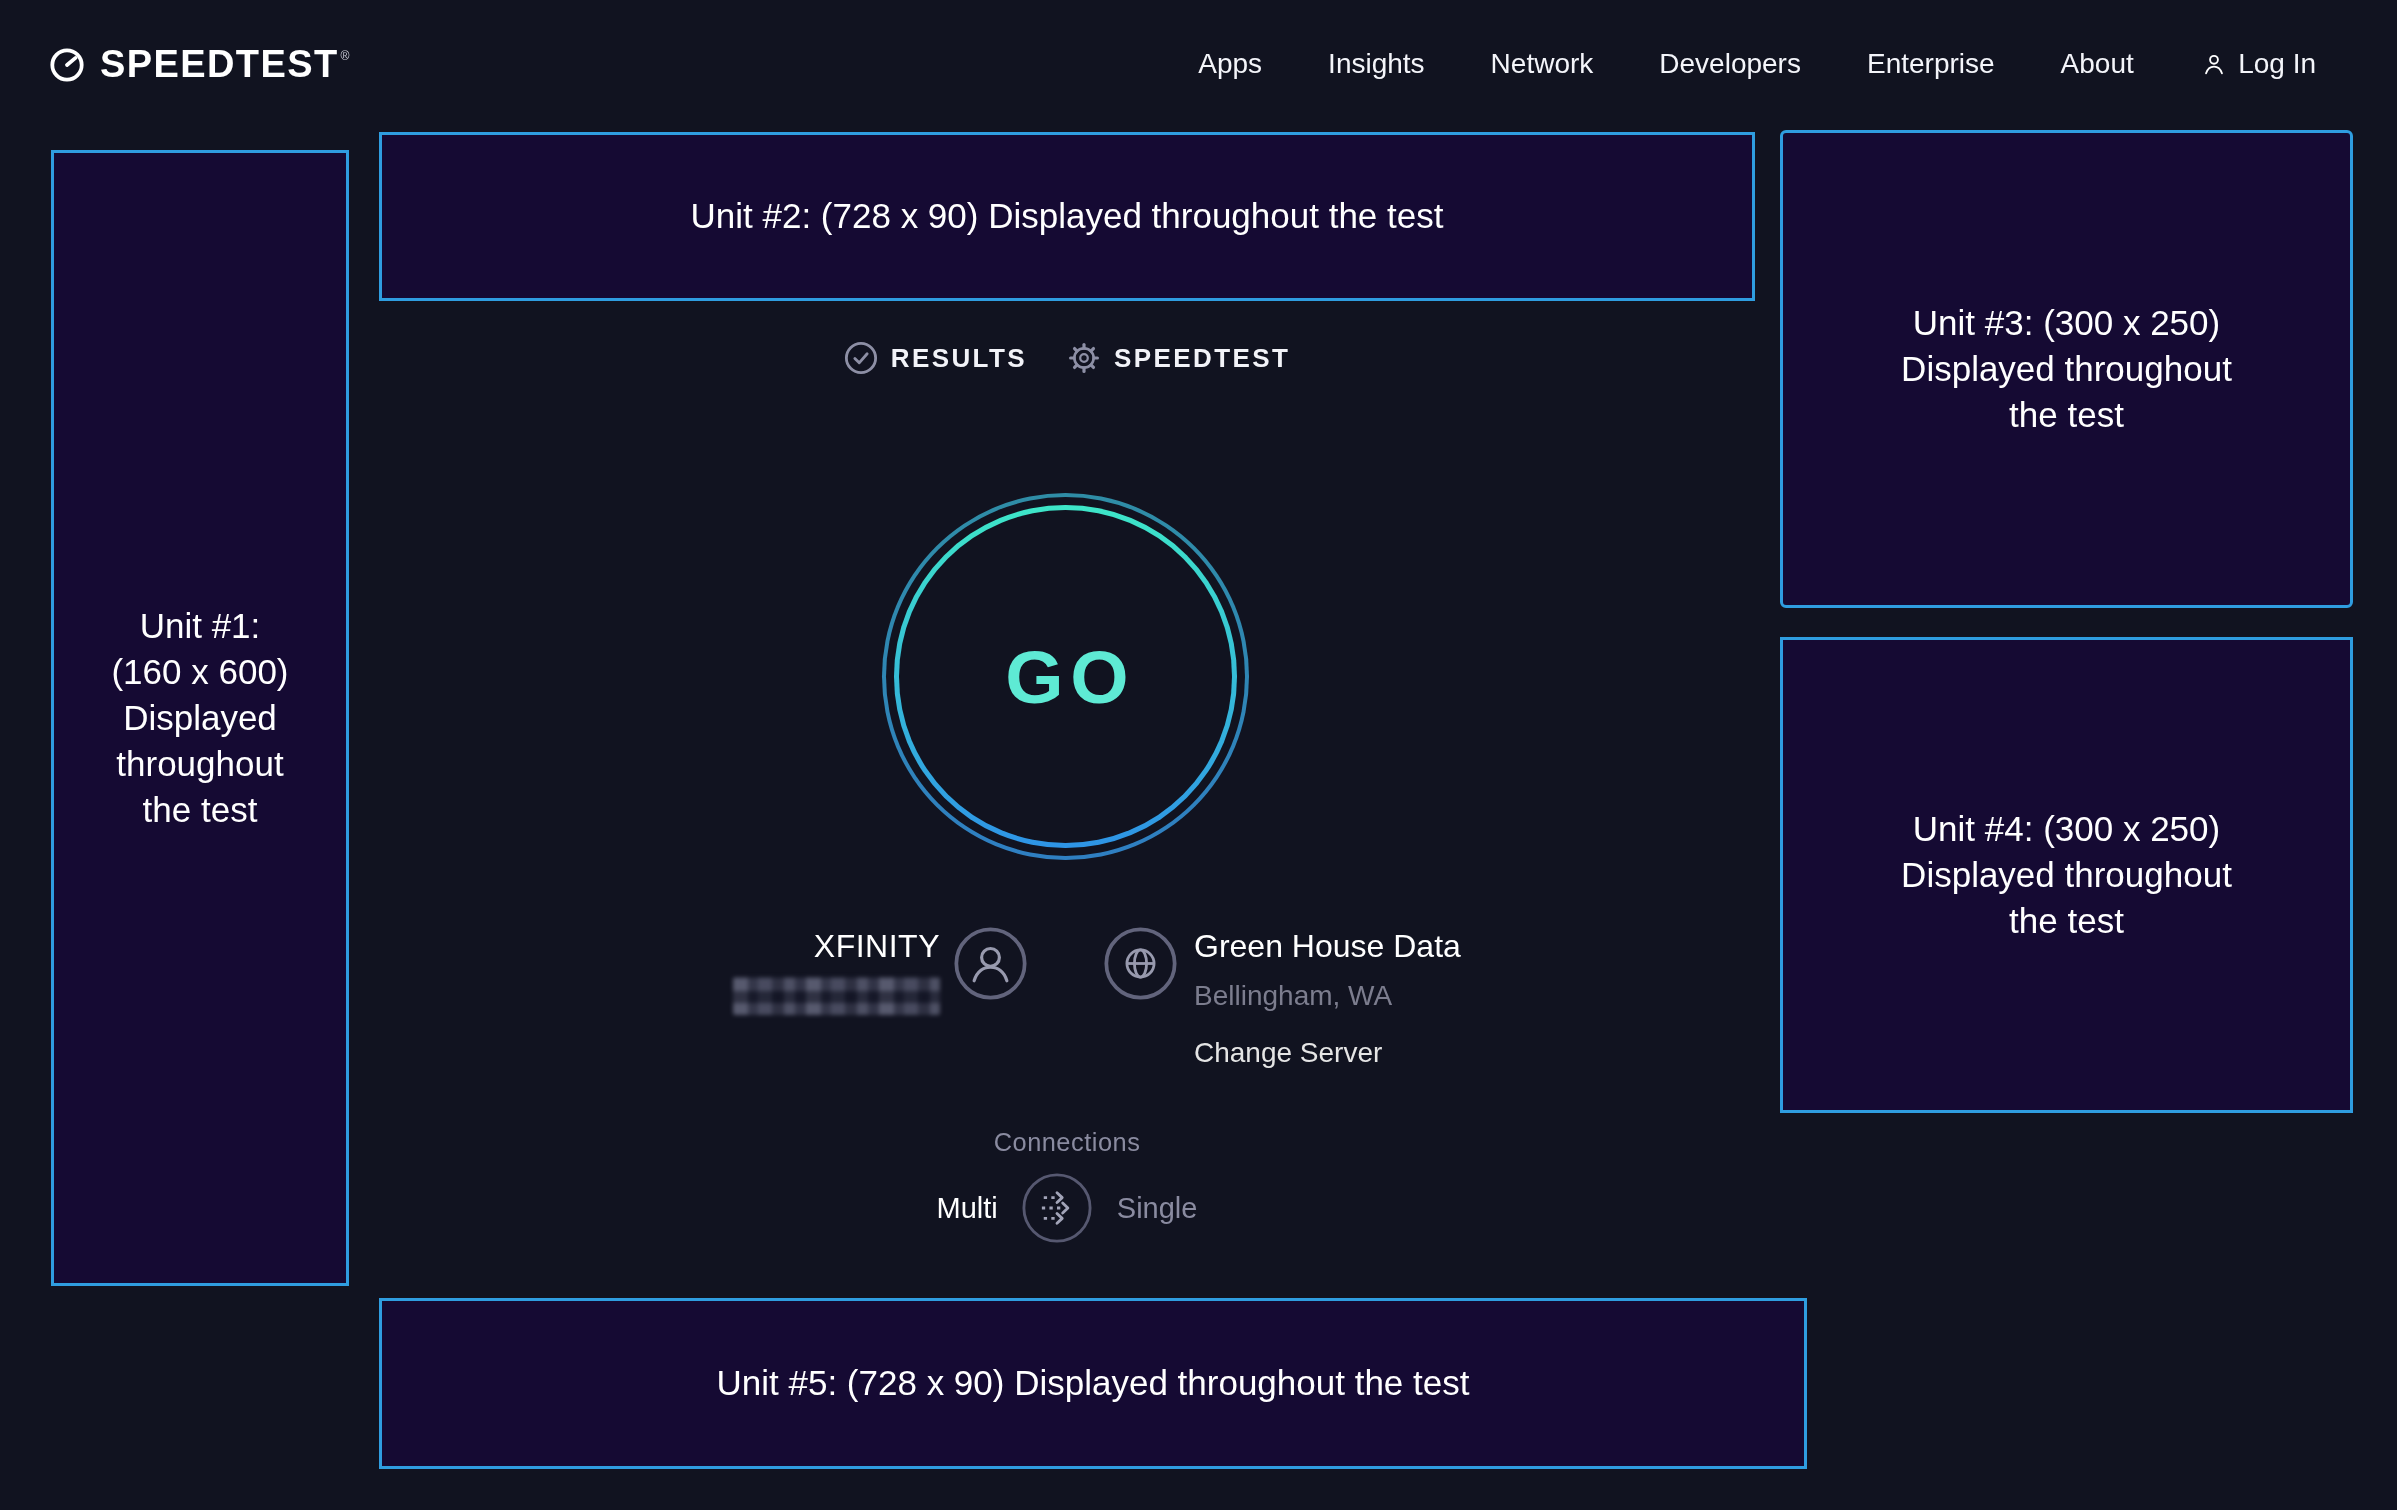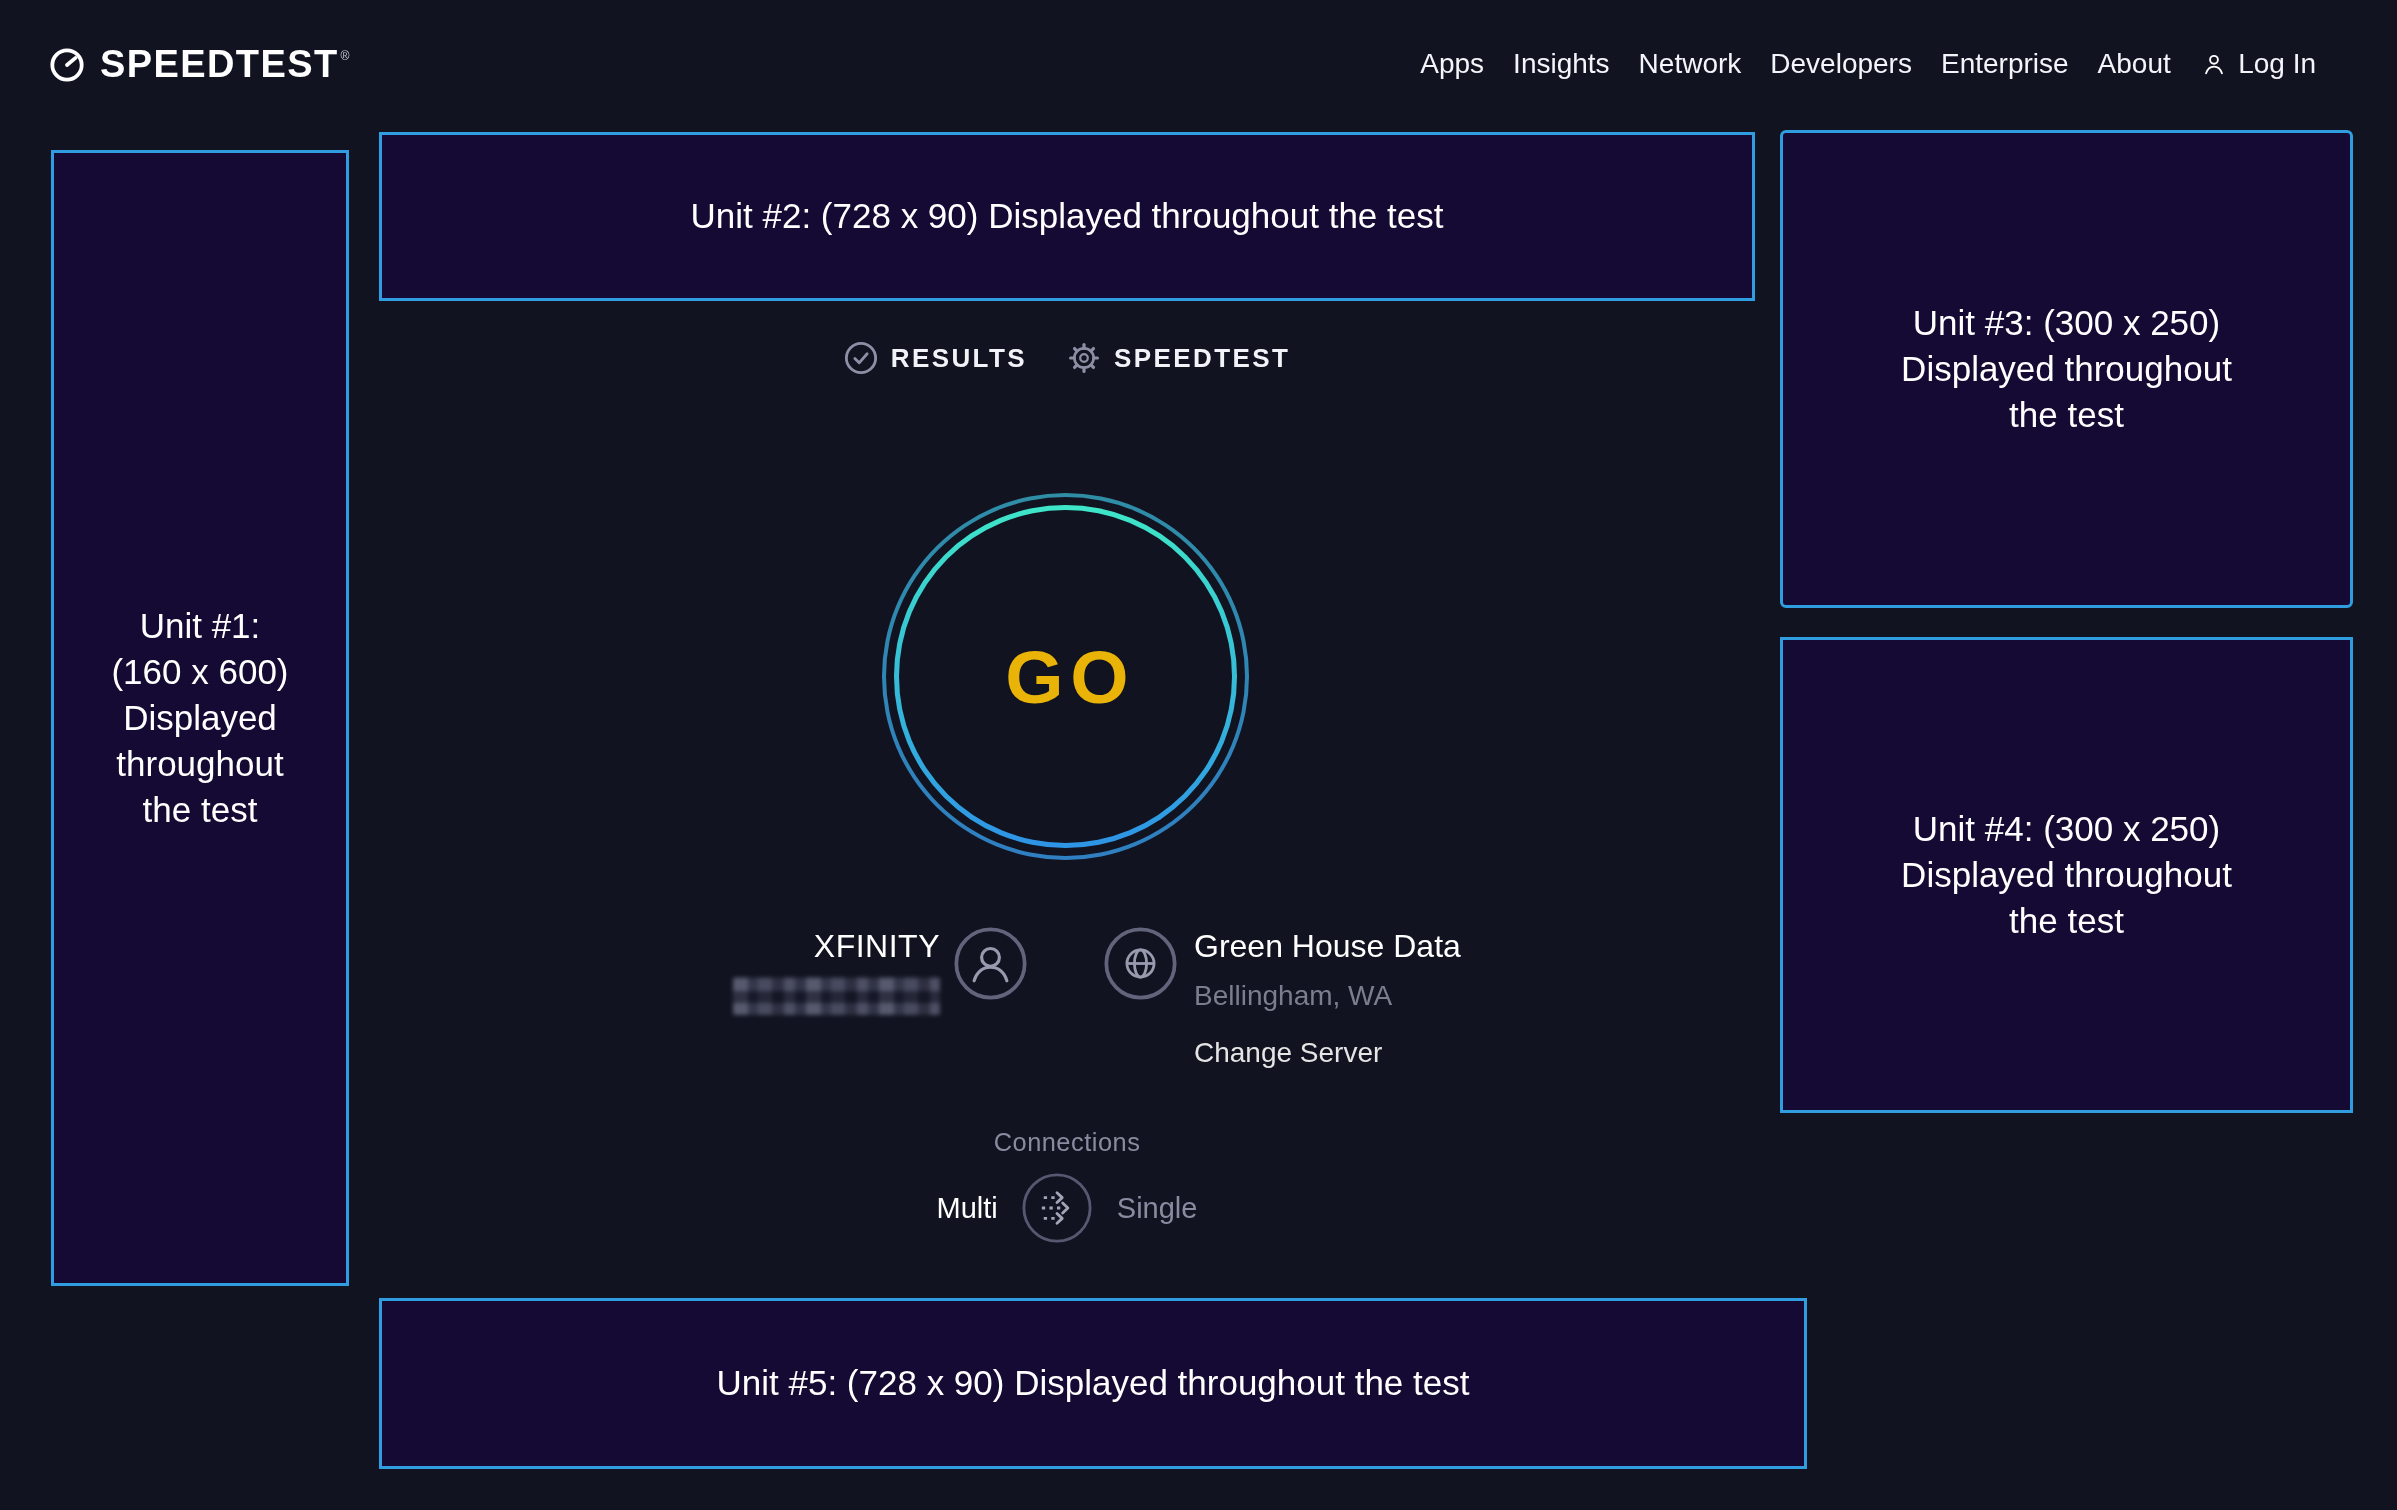--- a/index.html
+++ b/index.html
@@ -10,21 +10,21 @@
   }
 
   
   .header { position:absolute; top:0; left:0; width:100%; height:128px;
     display:flex; align-items:center; justify-content:space-between;
     padding:0 81px 0 49px; box-sizing:border-box; }
   .logo { display:flex; align-items:flex-start; gap:15px; cursor:pointer; }
   .logo svg { margin-top:5.6px; }
   .logo-text { font-size:38px; font-weight:700; letter-spacing:1.4px; line-height:45px; }
   .logo-tm { font-size:12.2px; color:#c9cad6; margin-left:1.9px; vertical-align:17px; }
-  .nav { display:flex; align-items:center; gap:29px; }
+  .nav { display:flex; align-items:center; gap:66px; }
   .nav-item { font-size:28px; color:#f4f5fa; cursor:pointer; white-space:nowrap; }
   .login { display:flex; align-items:center; gap:10.4px; font-size:28px; color:#f4f5fa; cursor:pointer; }
 
   
   .ad { position:absolute; background:#150a33; border:3.8px solid #2f9de0;
     box-sizing:border-box; display:flex; align-items:center; justify-content:center;
     text-align:center; font-size:35px; line-height:1.32; color:#ffffff;
     white-space:pre-line; cursor:pointer; }
   #ad1 { left:51px;   top:130px;  width:298px;  height:1136px;margin-top:20px; }
   #ad2 { left:379px;  top:132px;  width:1376px; height:169px; }
@@ -41,21 +41,21 @@
 
   
   .go-btn { position:absolute; left:882px; top:493px; width:367px; height:367px; cursor:pointer; }
   .ring-outer { position:absolute; inset:0; border-radius:50%;
     background:linear-gradient(180deg,#2f8da6 0%,#2f7fc2 100%); }
   .ring-outer::before { content:""; position:absolute; inset:3.8px; border-radius:50%; background:#111320; }
   .ring-inner { position:absolute; inset:12.2px; border-radius:50%;
     background:linear-gradient(180deg,#3ee6c8 0%,#2e94e6 100%); }
   .ring-inner::before { content:""; position:absolute; inset:4.7px; border-radius:50%; background:#111320; }
   .go-label { position:absolute; inset:0; display:flex; align-items:center; justify-content:center;
-    font-size:75px; font-weight:700; letter-spacing:6.6px; padding-left:9.4px; color:#eab308;text-align:center; }
+    font-size:75px; font-weight:700; letter-spacing:6.6px; padding-left:9.4px; color:#5eead4;text-align:center; }
 
   
   .isp-wrap { position:absolute; left:733px; top:928px; width:207px; text-align:right; }
   .isp-name { font-size:32px; color:#ffffff; letter-spacing:0.5px; line-height:36px; }
   .redacted { margin-top:13px; margin-left:auto; height:38px; width:207px; border-radius:1.9px;
     filter:blur(1.9px); opacity:.8;
     background:
       repeating-linear-gradient(0deg, rgba(150,153,180,0.25) 0 12.2px, rgba(20,22,38,0.5) 12.2px 24.5px),
       repeating-linear-gradient(90deg, rgba(150,153,180,0.55) 0 15px, rgba(42,44,66,0.6) 15px 25.4px,
         rgba(104,107,134,0.55) 25.4px 39px, rgba(24,26,44,0.65) 39px 51px,

